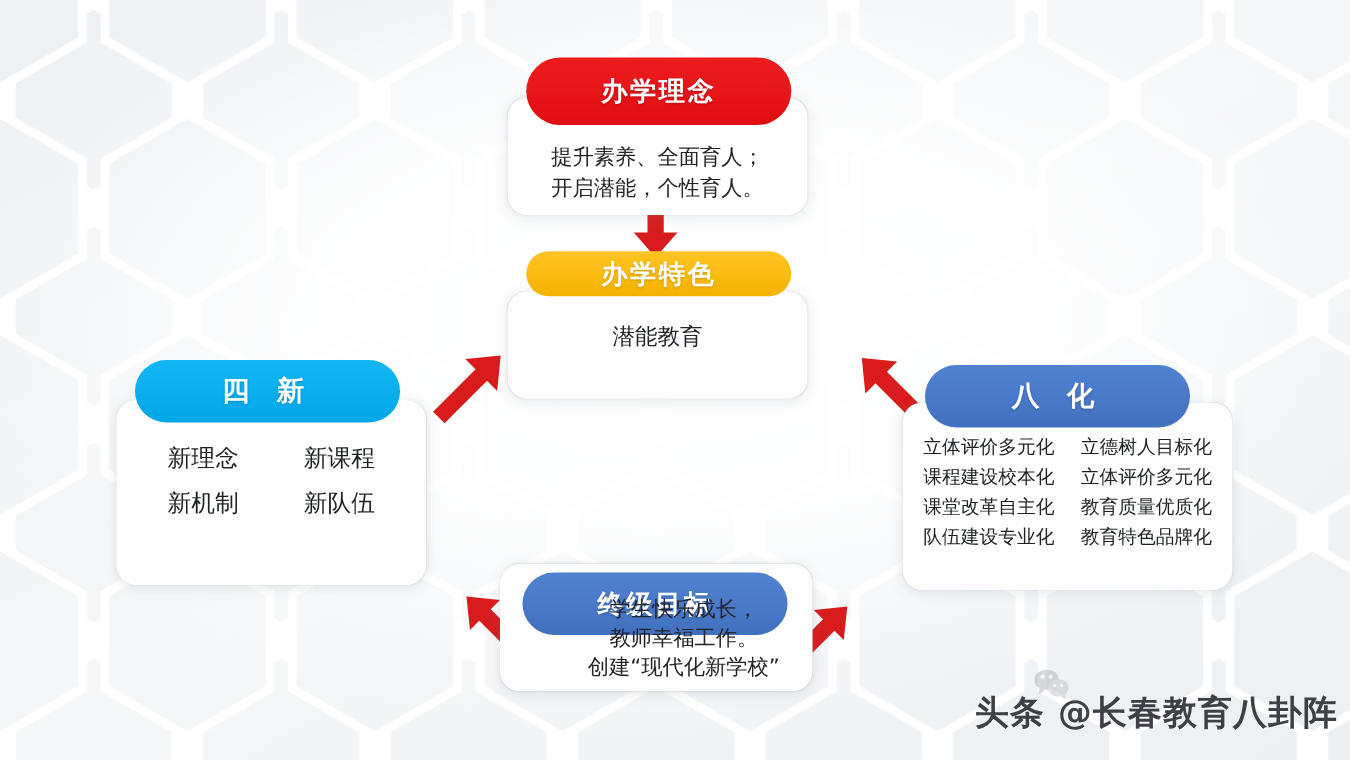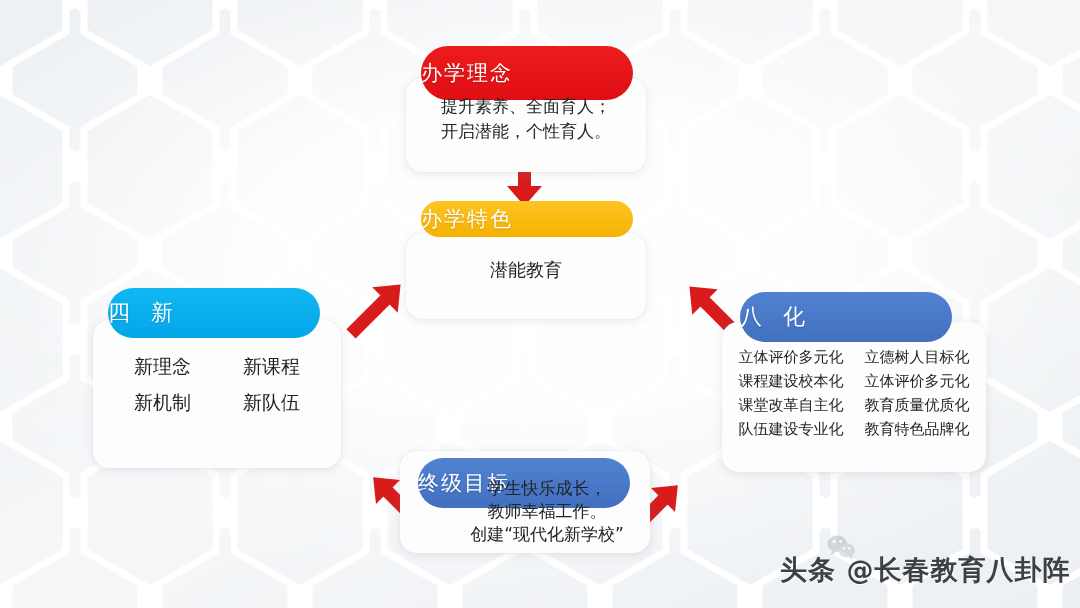--- a/index.html
+++ b/index.html
@@ -52,42 +52,43 @@
     box-shadow: 0 2px 10px rgba(120,130,145,0.17), 0 0 1px rgba(140,150,165,0.28);
     z-index: 1;
   }
 
   .pill {
     position: absolute;
     z-index: 3;
     border-radius: 999px;
     display: flex;
     align-items: center;
+    justify-content: center;
     color: #ffffff;
-    font-weight: normal;
+    font-weight: bold;
     letter-spacing: 2px;
     text-shadow: 0 1px 2px rgba(0,0,0,0.18);
   }
 
   .body-text {
     position: absolute;
     z-index: 4;
     color: #222428;
     text-align: center;
     line-height: 1.45;
     white-space: pre-line;
   }
 
   
   #node-idea { left: 406px; top: 46px; width: 240px; height: 126px; }
   #idea-card  { left: 0px;  top: 32px; width: 240px; height: 94px; }
   #idea-pill  { left: 15px; top: 0px;  width: 212px; height: 54px;
                 background: linear-gradient(180deg,#ec1c1e 0%, #e00e13 100%);
                 font-size: 21px; }
-  #idea-body  { left: 0; top: 48px; width: 240px; font-size: 17px; }
+  #idea-body  { left: 0; top: 68px; width: 240px; font-size: 17px; }
 
   
   #node-feature { left: 406px; top: 201px; width: 240px; height: 118px; }
   #feature-card { left: 0px;  top: 32px; width: 240px; height: 86px; }
   #feature-pill { left: 15px; top: 0px;  width: 212px; height: 36px;
                   background: linear-gradient(180deg,#ffc424 0%, #f5b200 100%);
                   font-size: 21px; }
   #feature-body { left: 0; top: 56px; width: 240px; font-size: 18px; }
 
   

